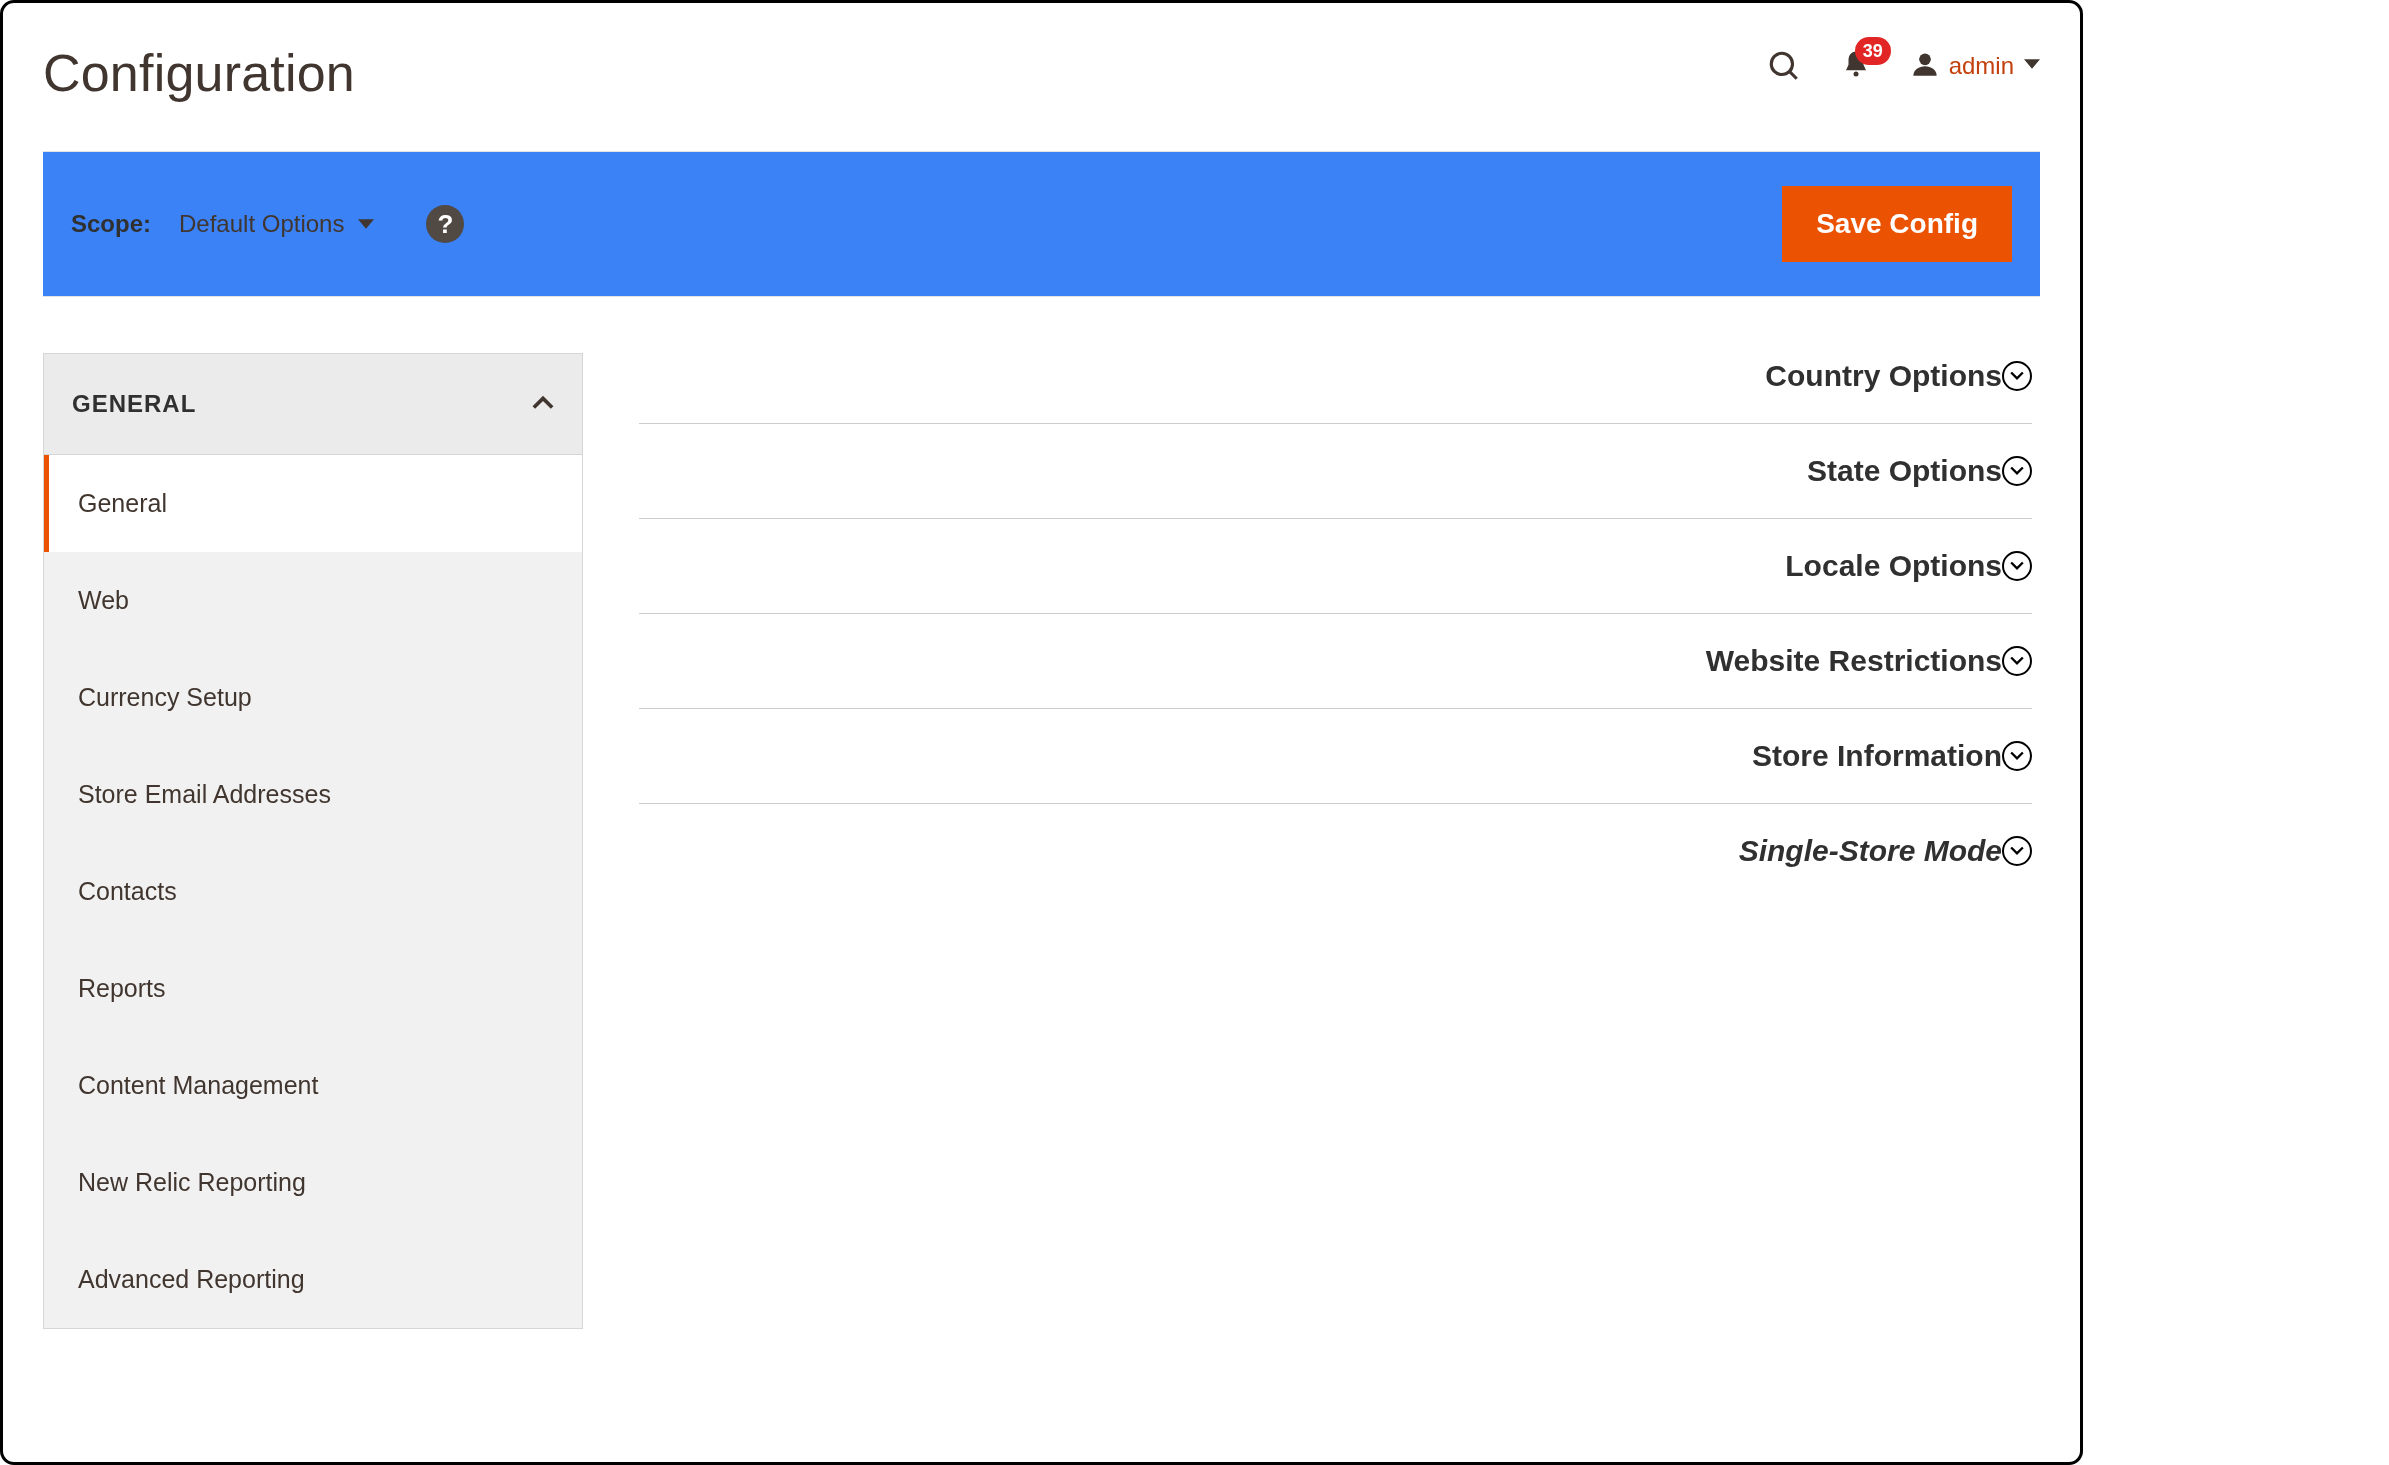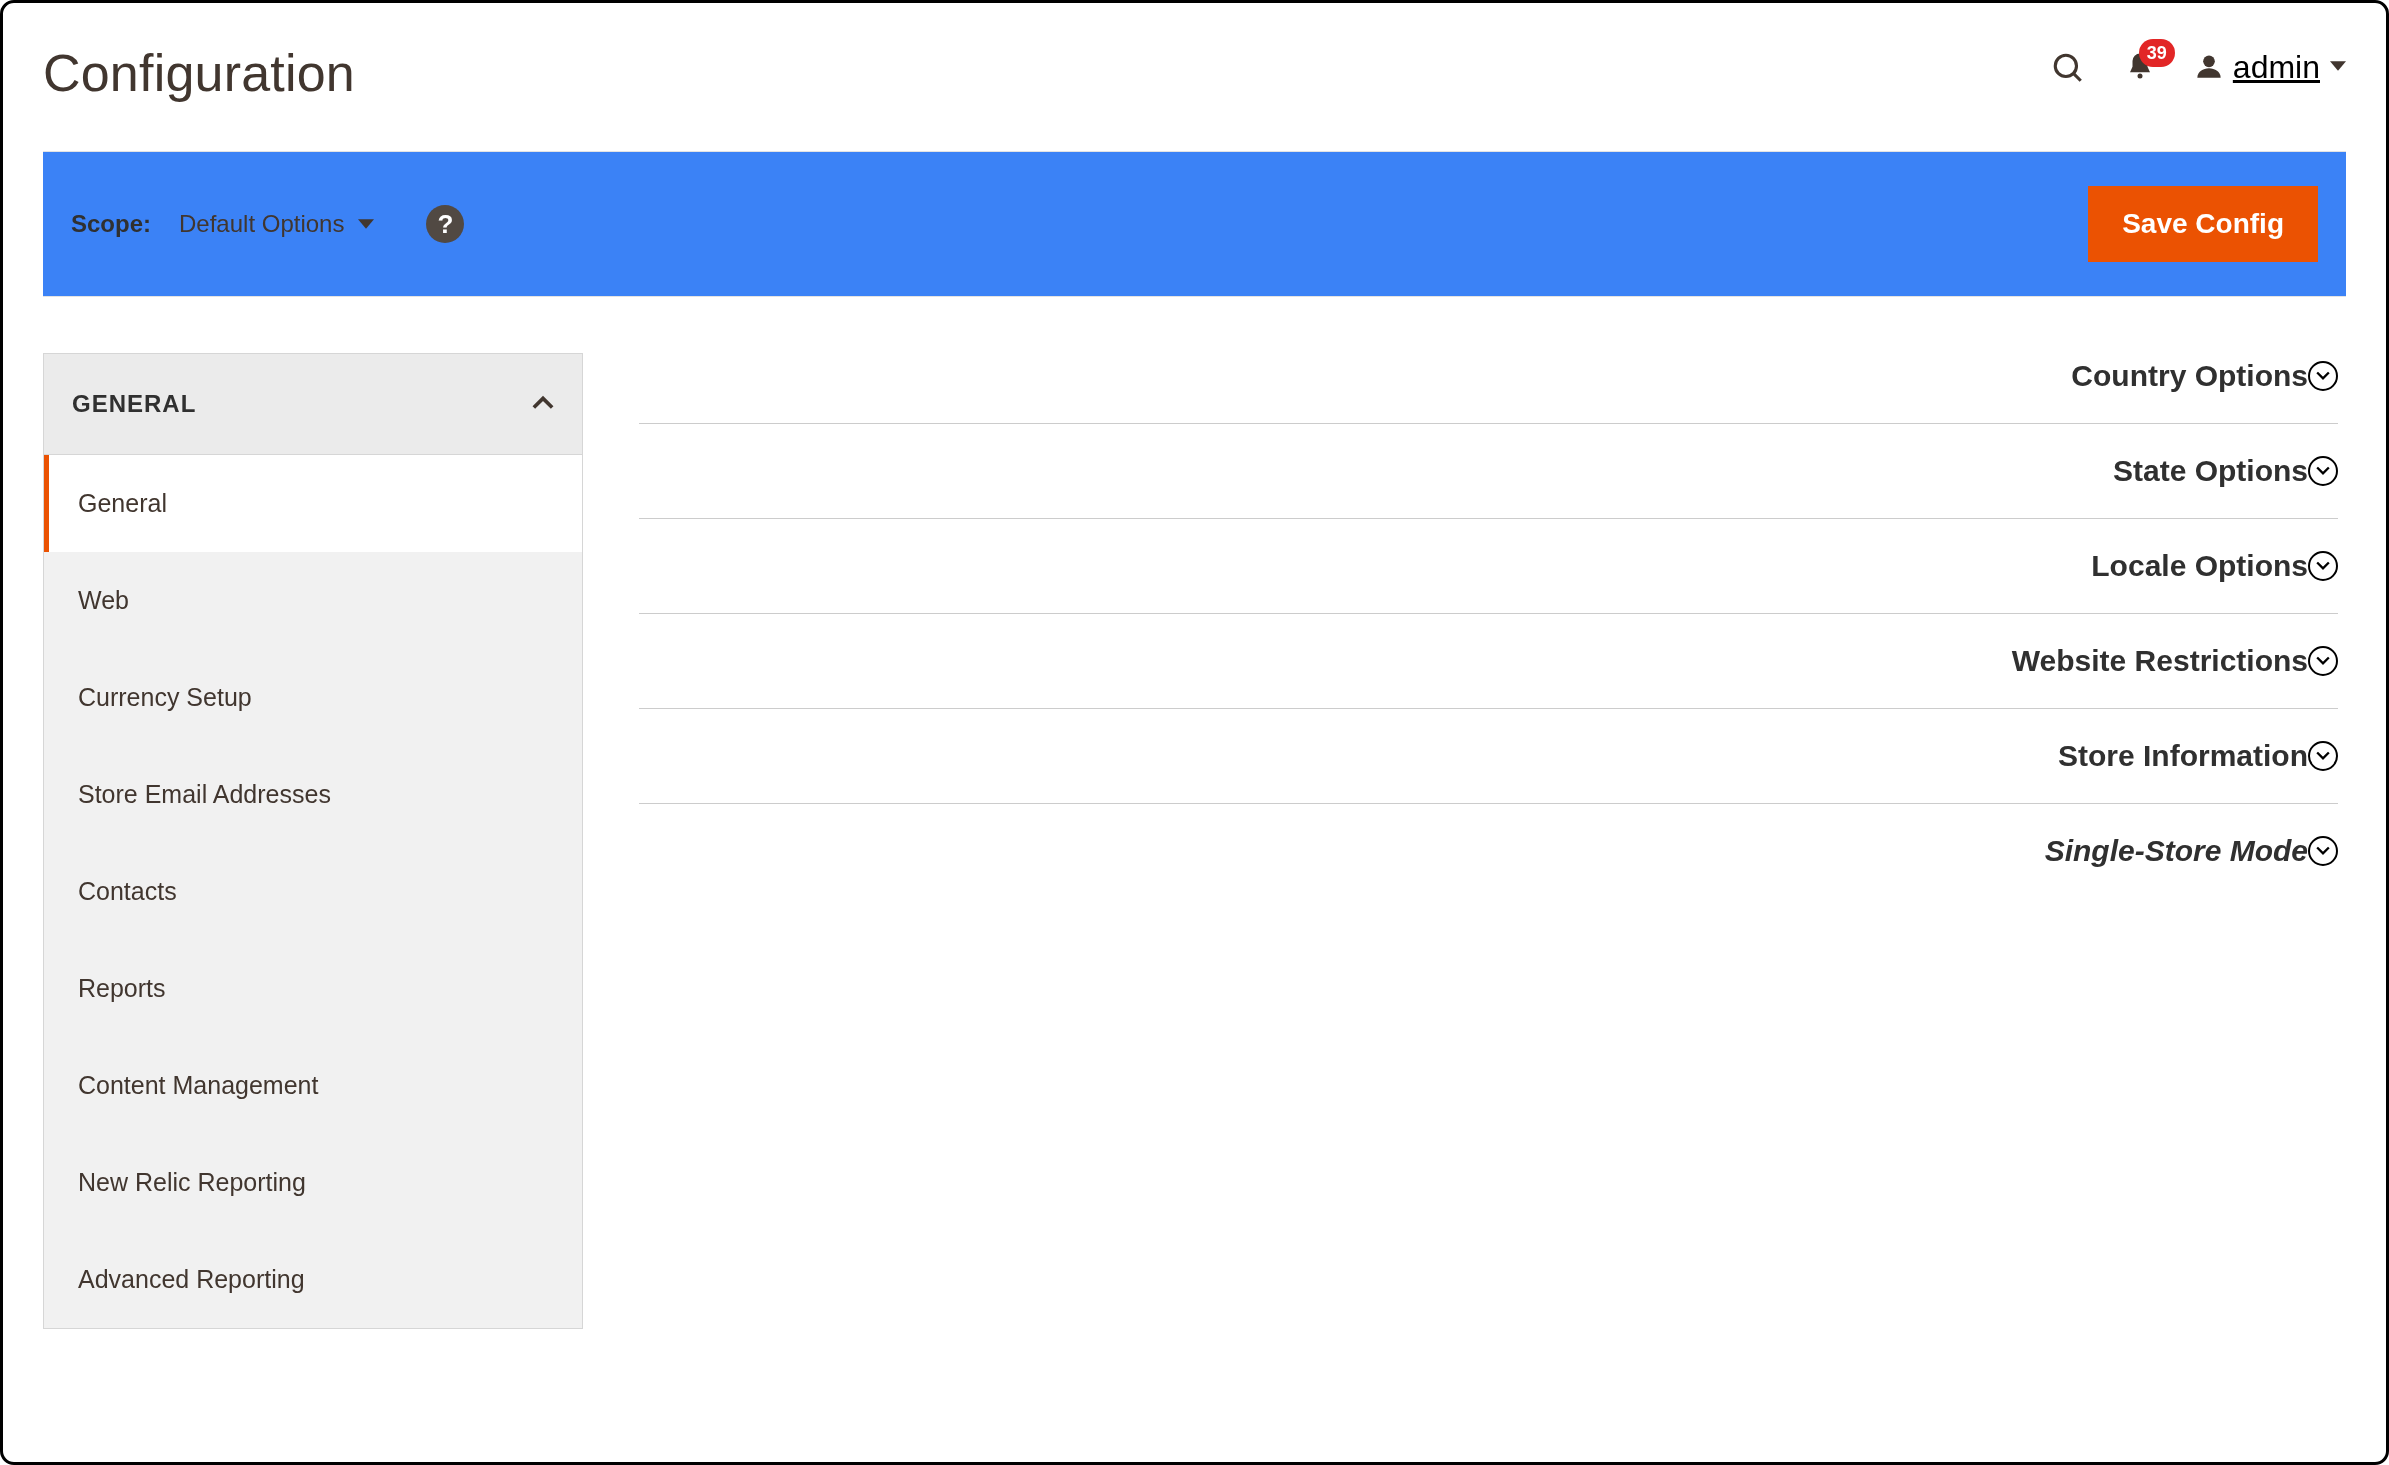--- a/index.html
+++ b/index.html
@@ -4,21 +4,21 @@
 <style>
   * { box-sizing: border-box; margin: 0; padding: 0; }
   html, body {
     font-family: 'Helvetica Neue', Helvetica, Arial, sans-serif;
     color: #41362f;
     background: #ffffff;
   }
   .frame {
     border: 3px solid #000;
     border-radius: 14px;
-    width: 2389px;
+    width: 2083px;
     height: 1465px;
     padding: 0;
     overflow: hidden;
     position: relative;
   }
   .page {
     padding: 40px 40px 0 40px;
   }
   
   .header-row {
@@ -61,21 +61,21 @@
     min-width: 28px;
     text-align: center;
   }
   .user-menu {
     display: flex;
     align-items: center;
     gap: 10px;
     cursor: pointer;
   }
   .user-icon svg { width: 28px; height: 28px; }
-  .user-name { font-size: 32px; color: #000000; text-decoration: underline; }
+  .user-name { font-size: 24px; color: #c2410c; }
   .caret-down svg { width: 16px; height: 16px; }
 
   
   .toolbar {
     margin-top: 48px;
     background: #3b82f6;
     border-top: 1px solid #e3e3e3;
     border-bottom: 1px solid #e3e3e3;
     padding: 34px 28px 34px 28px;
     display: flex;

